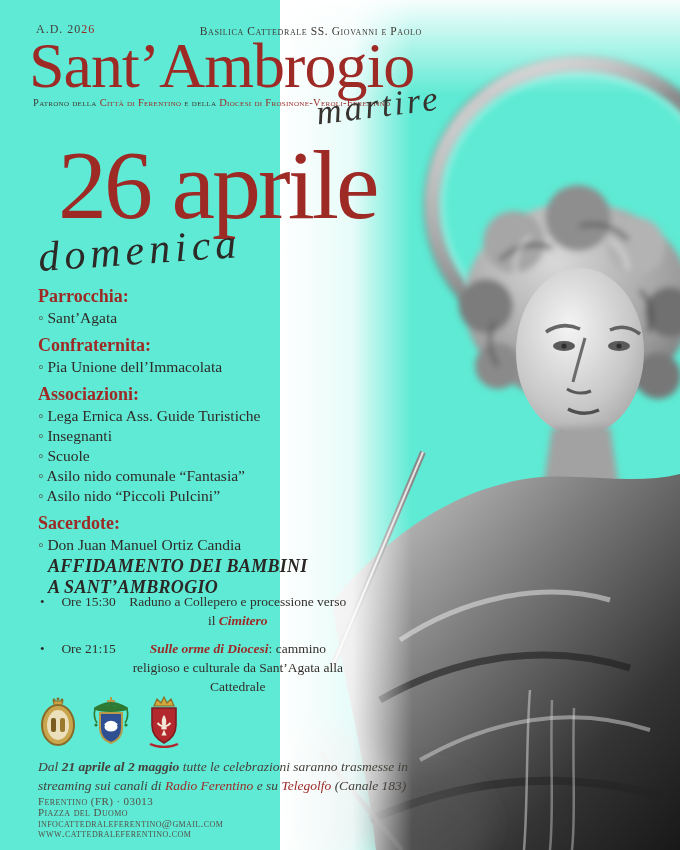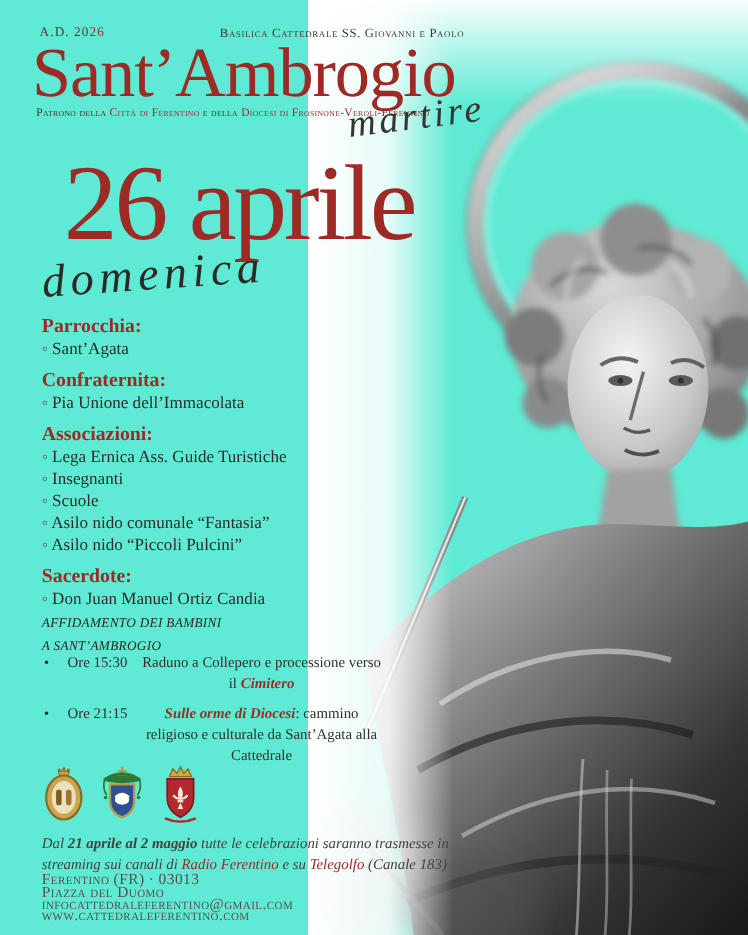--- a/index.html
+++ b/index.html
@@ -32,38 +32,38 @@
   .date-weekday{position:absolute;left:38px;top:226px;font-size:42px;font-style:italic;letter-spacing:5px;color:#2d2926;transform:rotate(-4deg);z-index:3;}
 
   
   .sections{position:absolute;left:38px;top:286px;width:320px;z-index:3;}
   .section{margin-bottom:7px;}
   .sec-title{color:var(--red);font-weight:700;font-size:18px;line-height:20px;margin-bottom:2px;}
   .sec-item{font-size:15.5px;line-height:20px;color:var(--ink);}
   .sec-item::before{content:"◦ ";color:#565049;}
 
   
-  .affidamento{position:absolute;left:38px;top:556px;z-index:3;font-weight:400;font-style:italic;font-size:12px;line-height:21px;letter-spacing:.3px;color:#2b2724;}
+  .affidamento{position:absolute;left:48px;top:556px;z-index:3;font-weight:700;font-style:italic;font-size:18px;line-height:21px;letter-spacing:.3px;color:#2b2724;}
 
   
   .schedule{position:absolute;left:40px;top:592px;width:310px;z-index:3;text-align:center;}
   .sched-row{display:flex;margin-bottom:9px;}
   .sched-row::before{content:"•";font-size:13px;color:#2d2926;margin-right:7px;line-height:19px;}
   .sched-time{width:74px;flex:0 0 74px;font-size:13.5px;line-height:19px;color:#332f2b;}
   .sched-desc{flex:1;font-size:13.5px;line-height:19px;color:#332f2b;}
 
   
   .emblems{position:absolute;left:36px;top:694px;display:flex;gap:9px;z-index:3;}
   .emblems svg{width:44px;height:54px;}
 
   
   .broadcast{position:absolute;left:38px;top:757px;width:384px;font-size:13.5px;line-height:19px;font-style:italic;color:#45403b;z-index:3;}
 
   
-  .footer{position:absolute;left:38px;top:796px;font-variant:small-caps;font-size:14px;line-height:10.8px;letter-spacing:.4px;color:#565049;z-index:3;}
+  .footer{position:absolute;left:38px;top:796px;font-variant:small-caps;font-size:11px;line-height:10.8px;letter-spacing:.4px;color:#565049;z-index:3;}
 
   
   .seg.plain{}
   .seg.accent{color:var(--red);}
   .seg.bold{font-weight:700;}
   .seg.accent-bold{color:var(--red);font-weight:400;}
   .seg.accent-bold-italic{color:var(--red);font-weight:700;font-style:italic;}
 </style>
 </head>
 <body>

